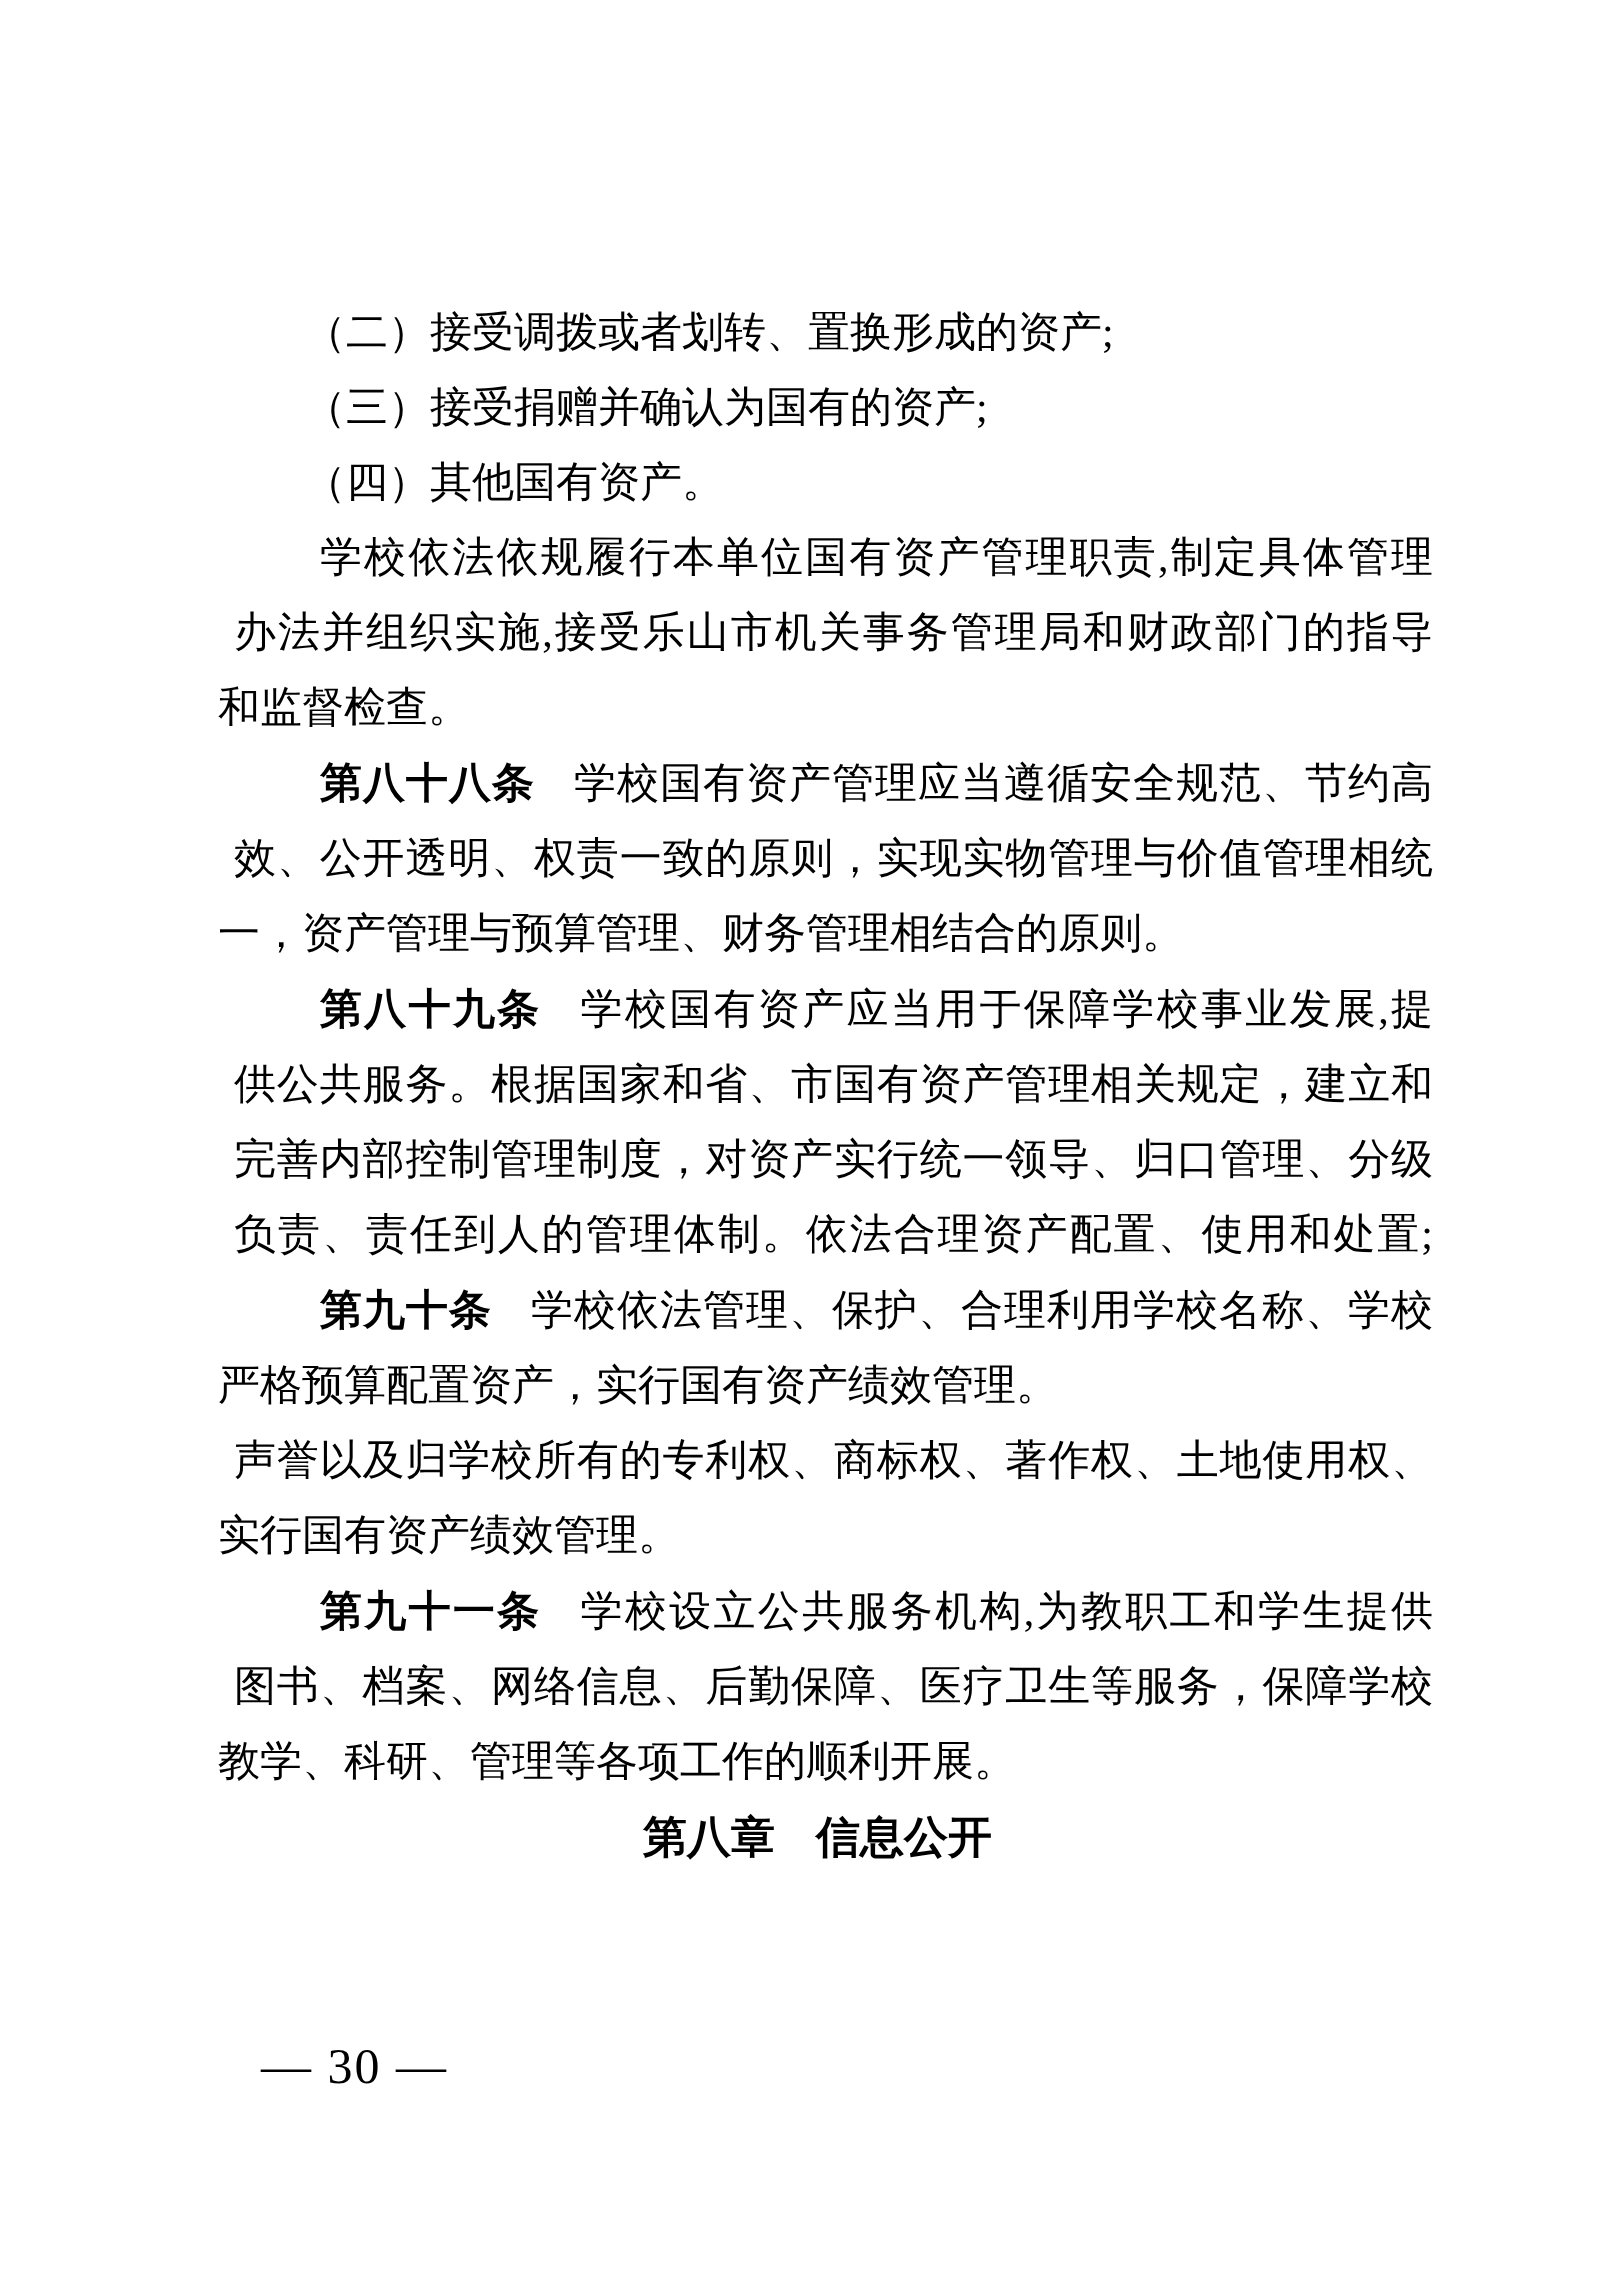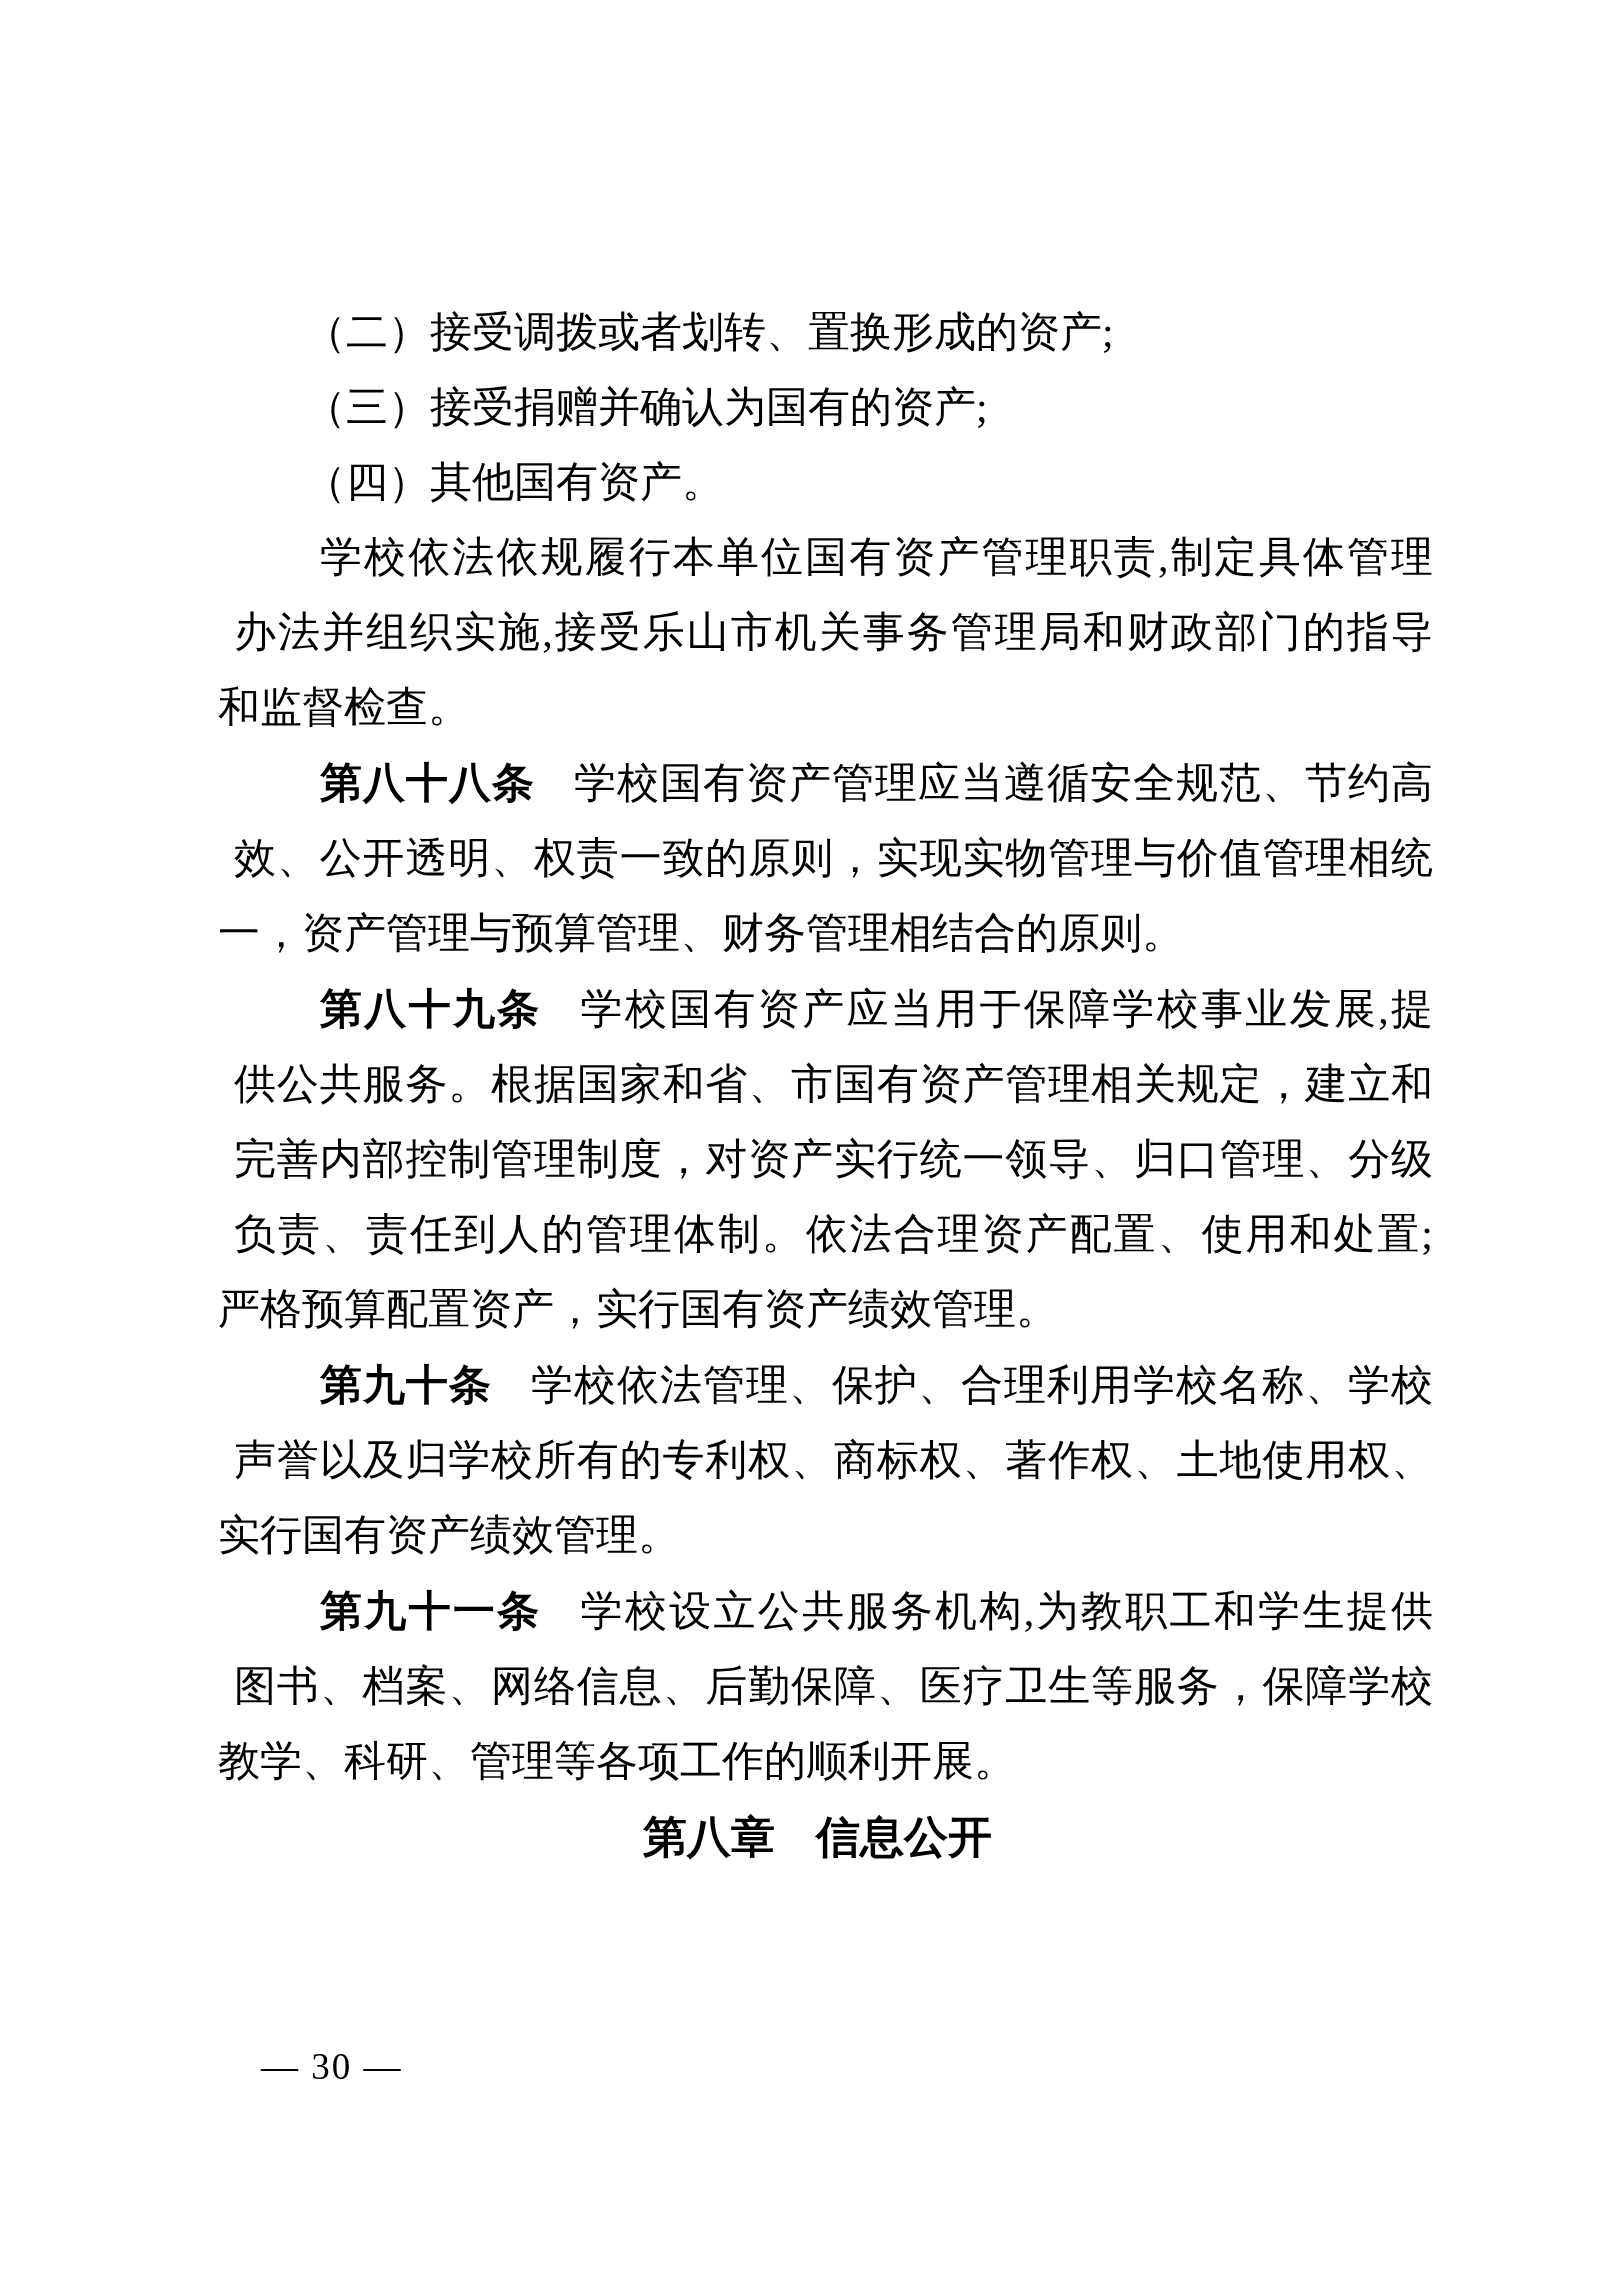--- a/index.html
+++ b/index.html
@@ -36,21 +36,21 @@
     text-align-last: center;
     font-weight: bold;
     font-family: "Liberation Sans", "DejaVu Sans", sans-serif;
     font-size: 44px;
   }
   .ch-label { margin-right: 41px; }
   .page-footer {
     position: absolute;
     left: 261px;
     top: 2044px;
-    font-size: 37px;
+    font-size: 50px;
     line-height: 45px;
     letter-spacing: 2px;
     white-space: pre;
   }
 </style>
 </head>
 <body>
 
 <div class="page">
   <div class="body-text">
@@ -64,23 +64,23 @@
     <div class="line"><span>和监督检查。</span></div>
 
     <div class="line indent fill"><span class="art">第八十八条</span><span>学校国有资产管理应当遵循安全规范、节约高</span></div>
     <div class="line fill"><span>效、公开透明、权责一致的原则，实现实物管理与价值管理相统</span></div>
     <div class="line"><span>一，资产管理与预算管理、财务管理相结合的原则。</span></div>
 
     <div class="line indent fill"><span class="art">第八十九条</span><span>学校国有资产应当用于保障学校事业发展,提</span></div>
     <div class="line fill"><span>供公共服务。根据国家和省、市国有资产管理相关规定，建立和</span></div>
     <div class="line fill"><span>完善内部控制管理制度，对资产实行统一领导、归口管理、分级</span></div>
     <div class="line fill"><span>负责、责任到人的管理体制。依法合理资产配置、使用和处置;</span></div>
+    <div class="line indent fill"><span class="art">第九十条</span><span>学校依法管理、保护、合理利用学校名称、学校</span></div>
+
     <div class="line"><span>严格预算配置资产，实行国有资产绩效管理。</span></div>
-
-    <div class="line indent fill"><span class="art">第九十条</span><span>学校依法管理、保护、合理利用学校名称、学校</span></div>
     <div class="line fill"><span>声誉以及归学校所有的专利权、商标权、著作权、土地使用权、</span></div>
     <div class="line"><span>实行国有资产绩效管理。</span></div>
 
     <div class="line indent fill"><span class="art">第九十一条</span><span>学校设立公共服务机构,为教职工和学生提供</span></div>
     <div class="line fill"><span>图书、档案、网络信息、后勤保障、医疗卫生等服务，保障学校</span></div>
     <div class="line"><span>教学、科研、管理等各项工作的顺利开展。</span></div>
 
     <div class="line chapter"><span class="ch-label">第八章</span><span class="ch-title">信息公开</span></div>
 
 

